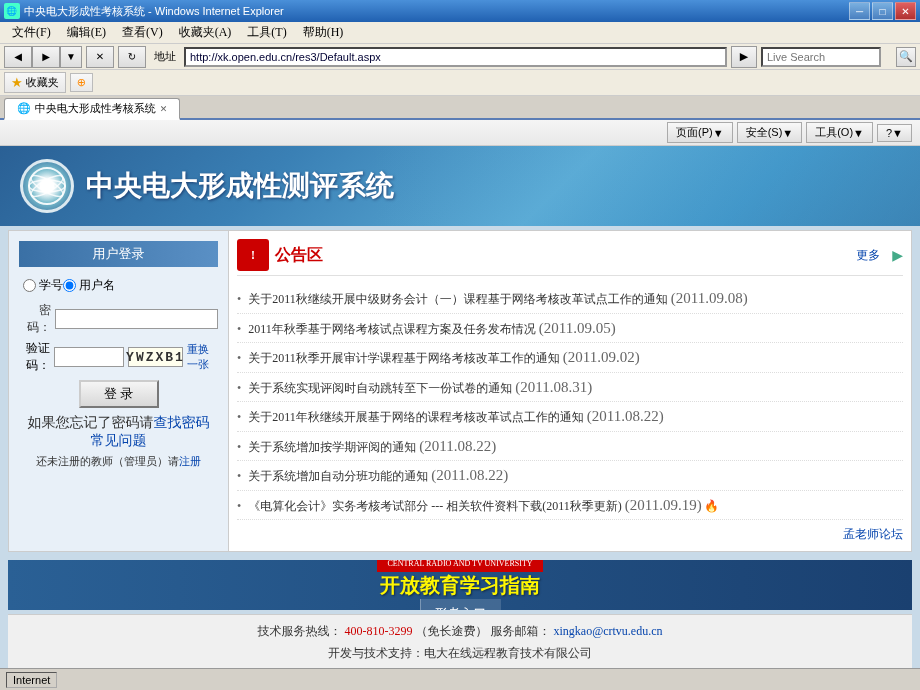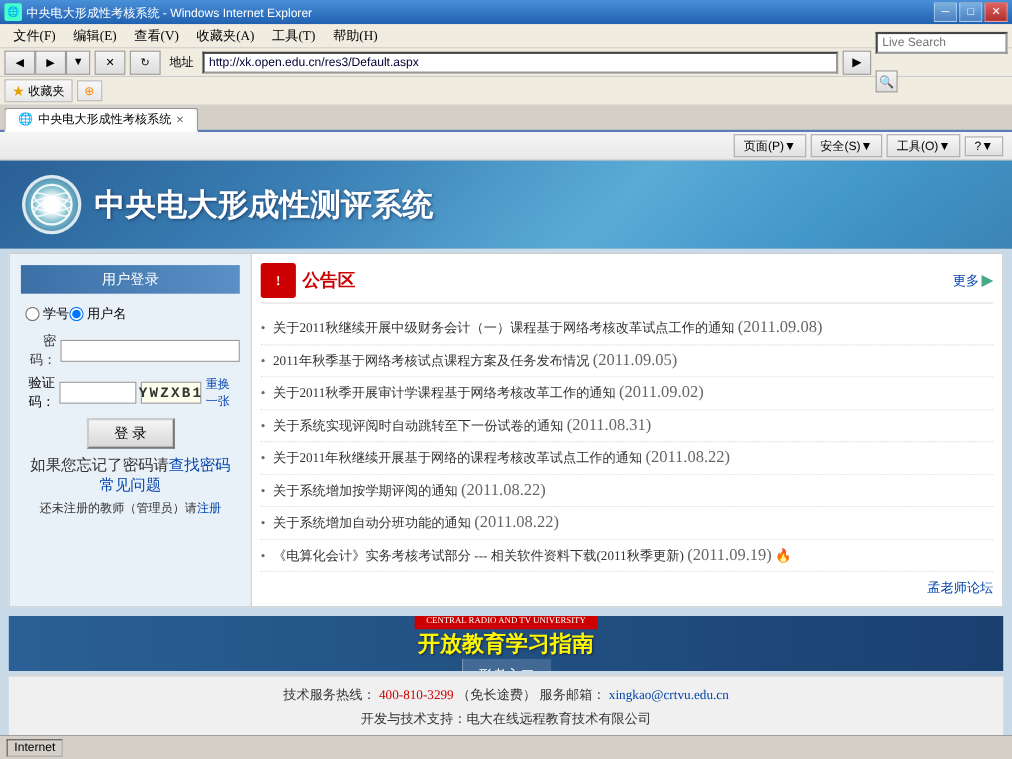--- a/index.html
+++ b/index.html
@@ -77,21 +77,21 @@
     }
     .address-go-btn {
       width: 26px; height: 22px;
       background: linear-gradient(to bottom, #f5f5f5, #ddd);
       border: 1px solid #999;
       cursor: pointer;
       font-size: 11px;
       display: flex; align-items: center; justify-content: center;
     }
     .search-bar {
-      display: flex; align-items: flex-start; gap: 15px; flex-direction: column;
+      display: flex; align-items: center; gap: 15px;
     }
     .search-input {
       width: 120px; height: 20px;
       border: 2px inset #999;
       background: white;
       padding: 0 4px;
       font-size: 11px;
     }
     .search-btn {
       width: 20px; height: 20px;
@@ -302,21 +302,21 @@
       color: white; font-size: 18px;
     }
     .announce-title {
       font-size: 16px;
       font-weight: bold;
       color: #c00;
       font-family: 'SimHei', sans-serif;
     }
     .more-link {
       color: #0645ad; font-size: 12px; cursor: pointer;
-      display: flex; align-items: center; gap: 2px;
+      display: flex; align-items: center; gap: 12px;
     }
     .more-arrow { color: #4a8; font-size: 14px; }
 
     .announce-list { list-style: none; }
     .announce-item {
       padding: 3px 0;
       border-bottom: 1px dotted #ddd;
       line-height: 1.5;
     }
     .announce-item::before { content: '•'; color: #666; margin-right: 4px; }

